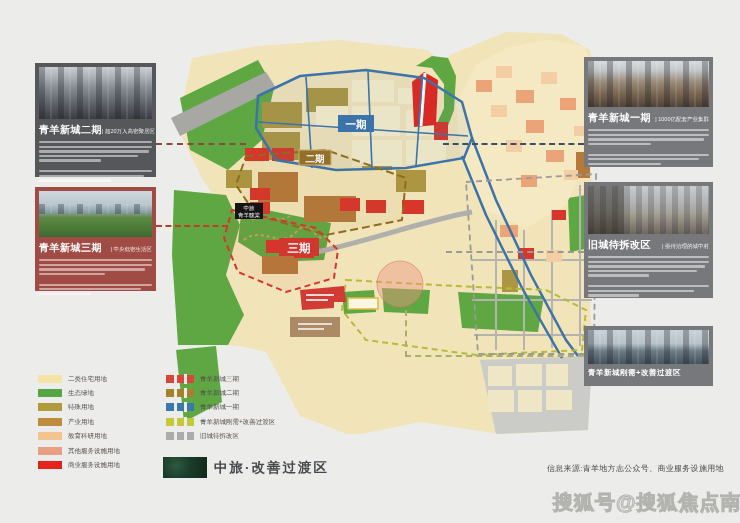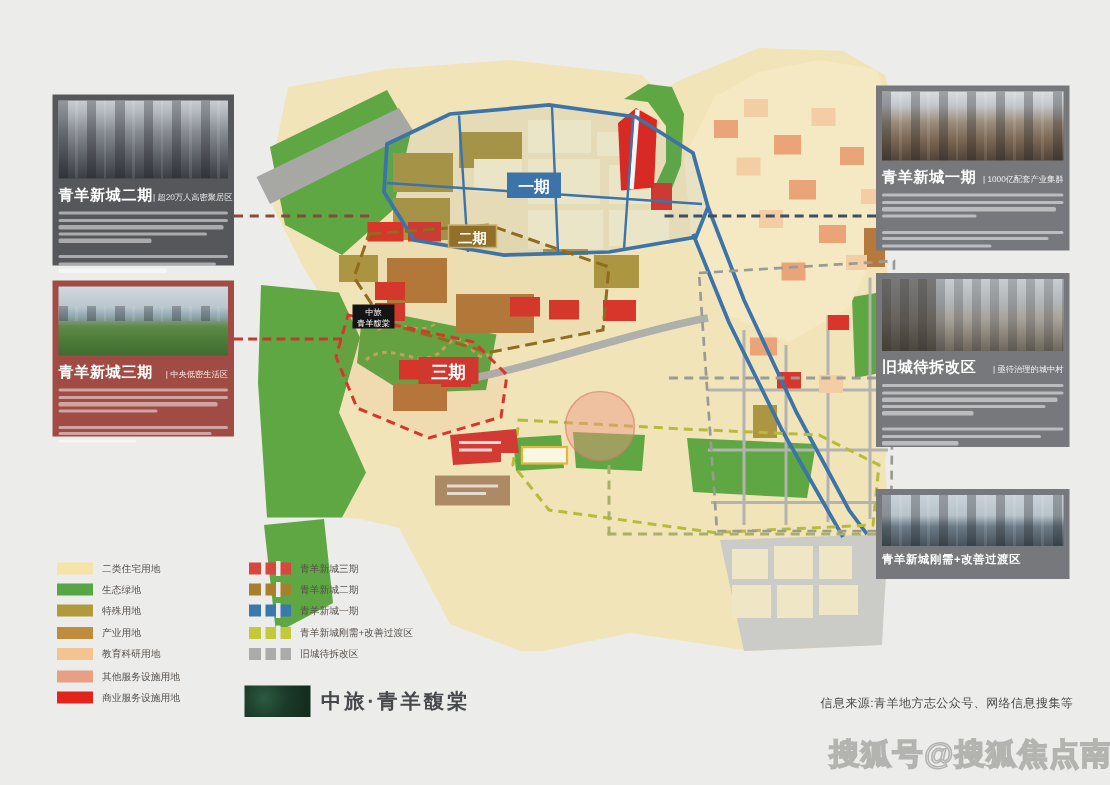--- a/index.html
+++ b/index.html
@@ -374,15 +374,15 @@
   <div class="lrow" style="left:166px;top:431px;">
     <span class="sw dash" style="background-color: rgb(171, 171, 171);">
         <i class="gap g1"></i>
         <i class="gap g2"></i>
       </span>
     <span class="ll">旧城待拆改区</span>
     </div>
 </div>
 
 <div class="logo-img"></div>
-<div class="logo-text">中旅·青羊馥棠</div>
-<div class="source">信息来源:青羊地方志公众号、网络信息搜集等</div>
+<div class="logo-text">中旅·改善过渡区</div>
+<div class="source">信息来源:青羊地方志公众号、商业服务设施用地</div>
 <div class="watermark">搜狐号@搜狐焦点南充站</div>
 
 </body></html>

